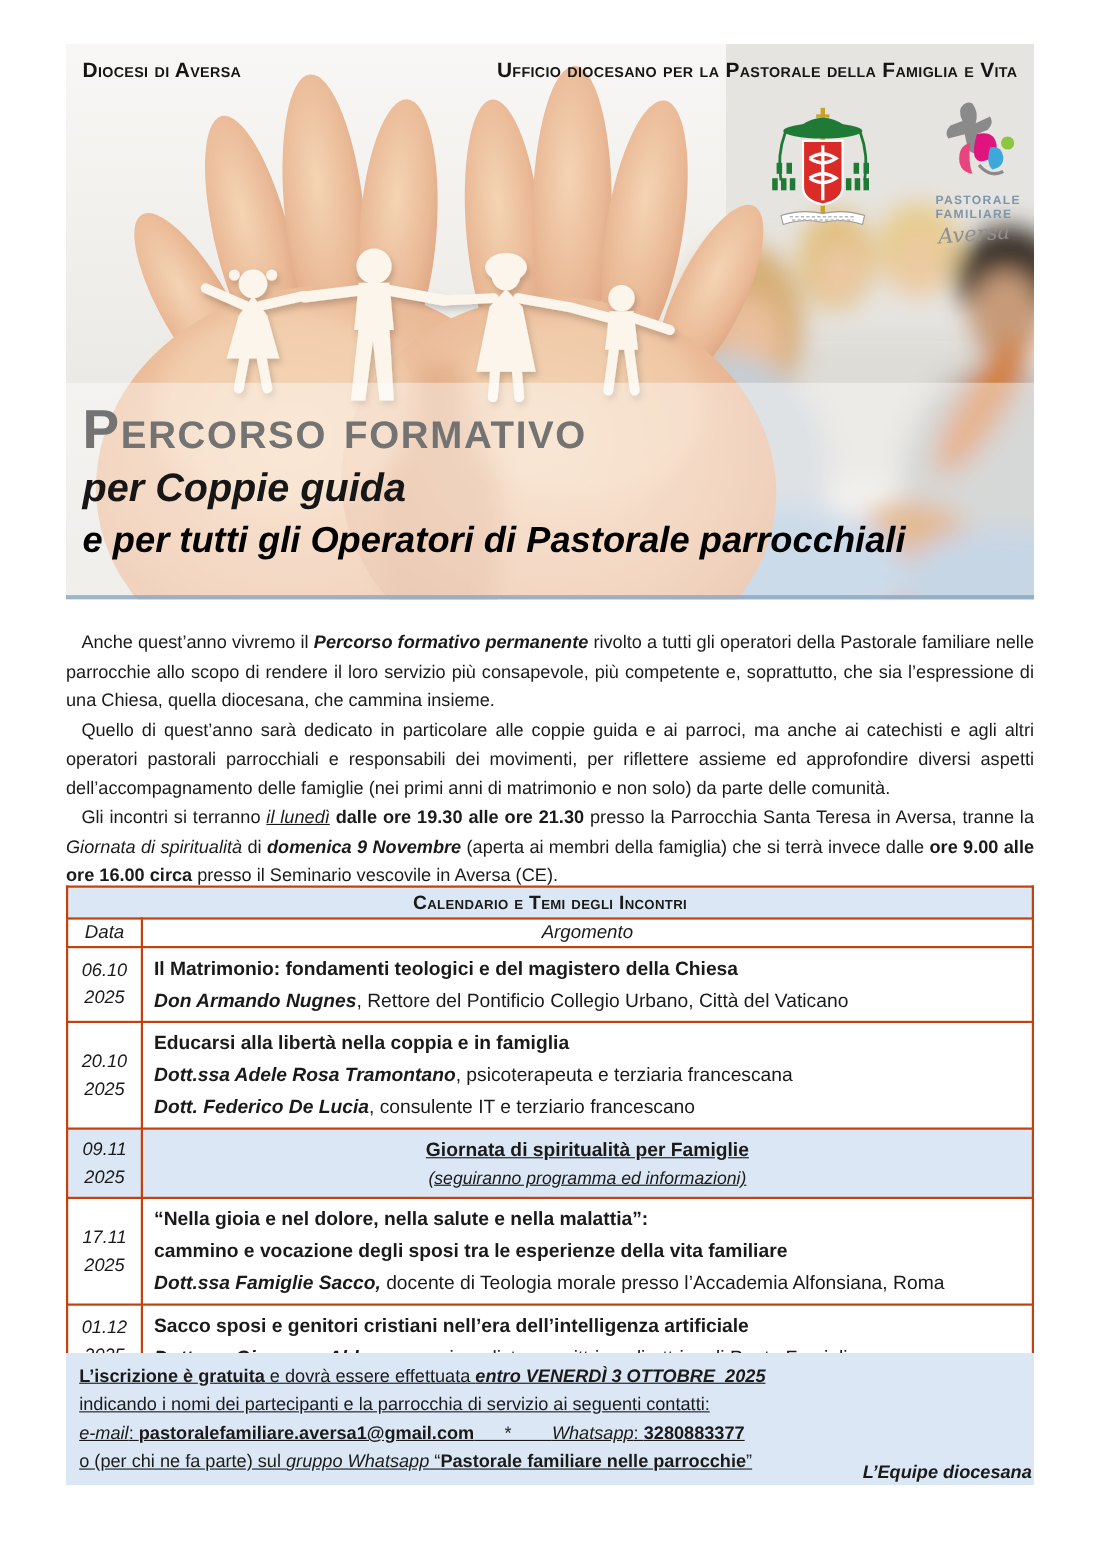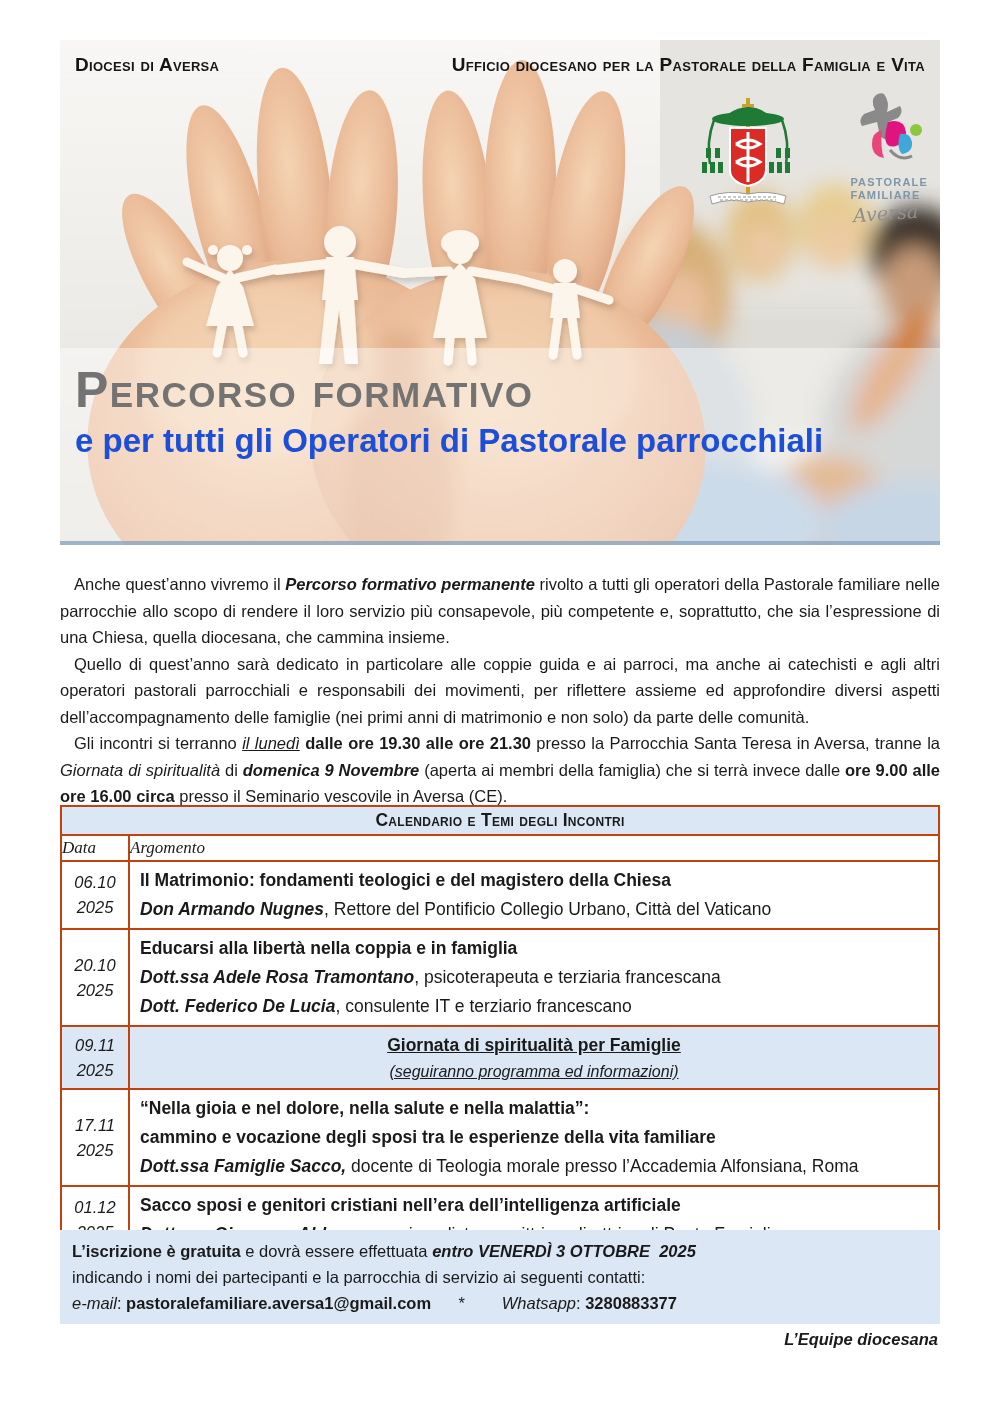--- a/index.html
+++ b/index.html
@@ -28,52 +28,52 @@
     position:absolute;left:0;right:0;top:308px;bottom:0;background:rgba(255,255,255,.42);
     padding:14px 15px 0 15px;box-sizing:border-box;
   }
   .title-line1{
     font-variant:small-caps;font-weight:bold;font-size:50px;line-height:56px;letter-spacing:1.5px;color:#737373;margin:0;
   }
   .title-line2{
     font-weight:bold;font-style:italic;font-size:36px;line-height:50px;color:#161616;margin:0;
   }
   .title-line3{
-    font-weight:bold;font-size:33px;line-height:46px;color:#1d4ed8;margin:0;white-space:nowrap;
+    font-weight:bold;font-style:italic;font-size:33px;line-height:46px;color:#000000;margin:0;white-space:nowrap;
   }
   
   .intro{margin:26px 60px 0 60px;font-size:16.5px;line-height:26.5px;text-align:justify;}
   .intro p{margin:0;text-indent:14px;}
   .run-r{font-weight:normal;font-style:normal;}
   .run-b{font-weight:bold;}
   .run-i{font-style:italic;}
   .run-bi{font-weight:bold;font-style:italic;}
   .run-iu{font-style:italic;text-decoration:underline;}
   
   .cal-wrap{margin:10px 60px 0 60px;}
   table.cal{border-collapse:collapse;width:100%;table-layout:fixed;}
   table.cal td{border:2px solid #c2410c;vertical-align:middle;}
   .cal-title{
     background:var(--accent,#dbe7f4);text-align:center;font-variant:small-caps;font-weight:bold;
     font-size:17.5px;padding:3px 0;letter-spacing:.3px;
   }
-  .col-head{font-style:italic;font-size:17px;text-align:left;padding:2px 0;font-family:Liberation Serif, serif;}
+  .col-head{font-style:italic;font-size:17px;text-align:center;padding:2px 0;}
   td.date-cell{width:68px;text-align:center;font-style:italic;font-size:16.5px;line-height:25px;padding:2px 2px;}
   td.topic-cell{padding:4px 10px;font-size:17.5px;line-height:29px;}
   td.topic-cell .topic-line{white-space:nowrap;overflow:hidden;}
   tr.highlight td{background:var(--accent,#dbe7f4);}
   td.topic-cell.center{text-align:center;text-decoration:underline;}
   td.topic-cell.center .topic-line{white-space:normal;}
   td.topic-cell.center .topic-line:nth-child(2){font-size:16px;line-height:24px;}
   
   .footer-box{
     margin:26px 60px 0 60px;background:var(--accent,#dbe7f4);
     padding:8px 12px;font-size:16.5px;line-height:26px;
   }
-  .footer-box .line{white-space:pre-wrap;}
+  .footer-box .line{white-space:pre-wrap;text-decoration:underline;}
   .signature{margin:8px 62px 0 0;text-align:right;font-weight:bold;font-style:italic;font-size:16.5px;}
 </style>
 </head>
 <body>
 
 <div class="page">
 
   <div class="photo">
     <svg class="scene" width="880" height="505" viewBox="0 0 880 505">
       <defs>
@@ -225,20 +225,21 @@
         <div class="pl-text">
           <div>PASTORALE</div>
           <div>FAMILIARE</div>
         </div>
         <div class="pl-script">Aversa</div>
       </div>
     </div>
 
     <div class="title-overlay">
       <div class="title-line1">Percorso formativo</div>
+      <div class="title-line2">per Coppie guida</div>
       <div class="title-line3">e per tutti gli Operatori di Pastorale parrocchiali</div>
     </div>
   </div>
 
   <div class="intro" style="position:absolute;left:0;right:0;top:545px;margin:26px 60px 0 60px;">
     <p><span class="run-r">Anche quest’anno vivremo il </span><span class="run-bi">Percorso formativo permanente</span><span class="run-r"> rivolto a tutti gli operatori della Pastorale familiare nelle parrocchie allo scopo di rendere il loro servizio più consapevole, più competente e, soprattutto, che sia l’espressione di una Chiesa, quella diocesana, che cammina insieme.</span></p>
     <p><span class="run-r">Quello di quest’anno sarà dedicato in particolare alle coppie guida e ai parroci, ma anche ai catechisti e agli altri operatori pastorali parrocchiali e responsabili dei movimenti, per riflettere assieme ed approfondire diversi aspetti dell’accompagnamento delle famiglie (nei primi anni di matrimonio e non solo) da parte delle comunità.</span></p>
     <p><span class="run-r">Gli incontri si terranno </span><span class="run-iu">il lunedì</span><span class="run-r"> </span><span class="run-b">dalle ore 19.30 alle ore 21.30</span><span class="run-r"> presso la Parrocchia Santa Teresa in Aversa, tranne la </span><span class="run-i">Giornata di spiritualità</span><span class="run-r"> di </span><span class="run-bi">domenica 9 Novembre</span><span class="run-r"> (aperta ai membri della famiglia) che si terrà invece dalle </span><span class="run-b">ore 9.00 alle ore 16.00 circa</span><span class="run-r"> presso il Seminario vescovile in Aversa (CE).</span></p>
   </div>
 
@@ -315,17 +316,18 @@
             </td>
     </tr>
   </tbody>
     </table>
   </div>
 
   <div class="footer-box" style="position:absolute;left:0;right:0;top:1204px;margin:26px 60px 0 60px;">
       <div class="line"><span class="run-b">L’iscrizione è gratuita</span><span class="run-r"> e dovrà essere effettuata </span><span class="run-bi">entro VENERDÌ 3 OTTOBRE  2025</span></div>
       <div class="line"><span class="run-r">indicando i nomi dei partecipanti e la parrocchia di servizio ai seguenti contatti:</span></div>
       <div class="line"><span class="run-i">e-mail</span><span class="run-r">: </span><span class="run-b">pastoralefamiliare.aversa1@gmail.com</span><span class="run-r">      *        </span><span class="run-i">Whatsapp</span><span class="run-r">: </span><span class="run-b">3280883377</span></div>
+      <div class="line"><span class="run-r">o (per chi ne fa parte) sul </span><span class="run-i">gruppo Whatsapp</span><span class="run-r"> “</span><span class="run-b">Pastorale familiare nelle parrocchie</span><span class="run-r">”</span></div>
     </div>
 
   <div class="signature" style="position:absolute;right:62px;top:1330px;margin:0;">L’Equipe diocesana</div>
 
 </div>
 
 </body></html>

